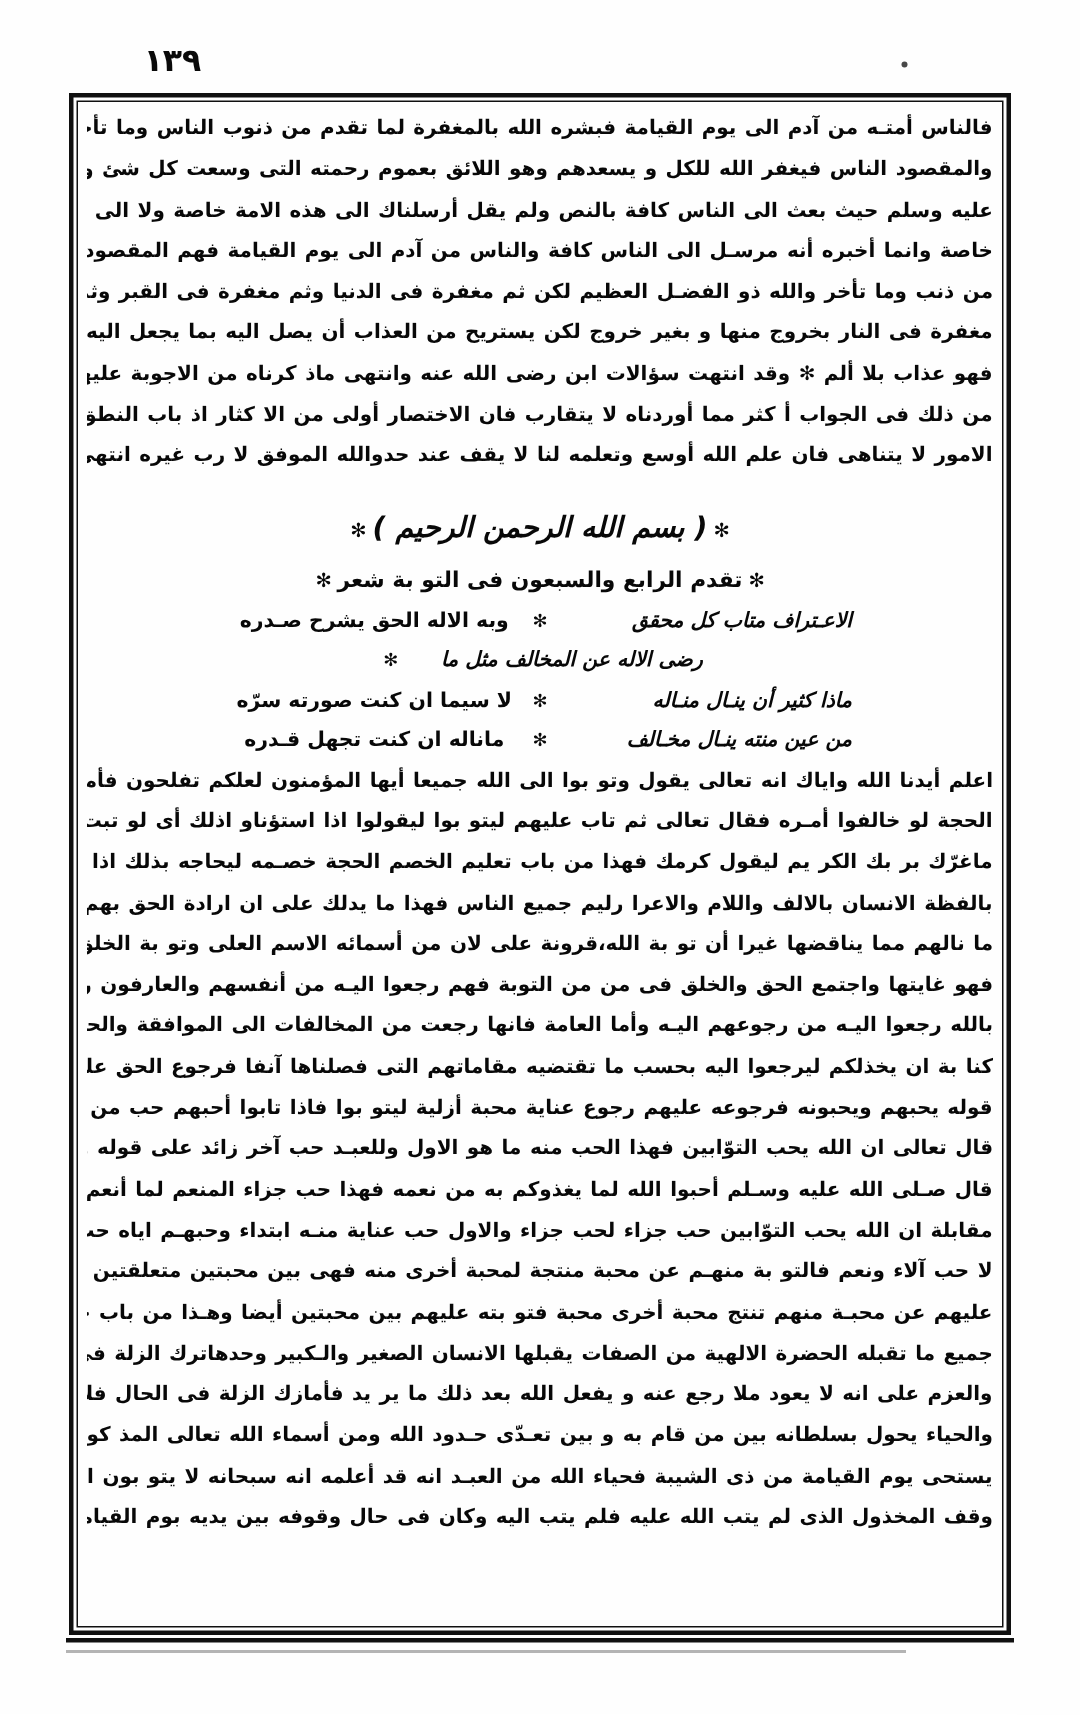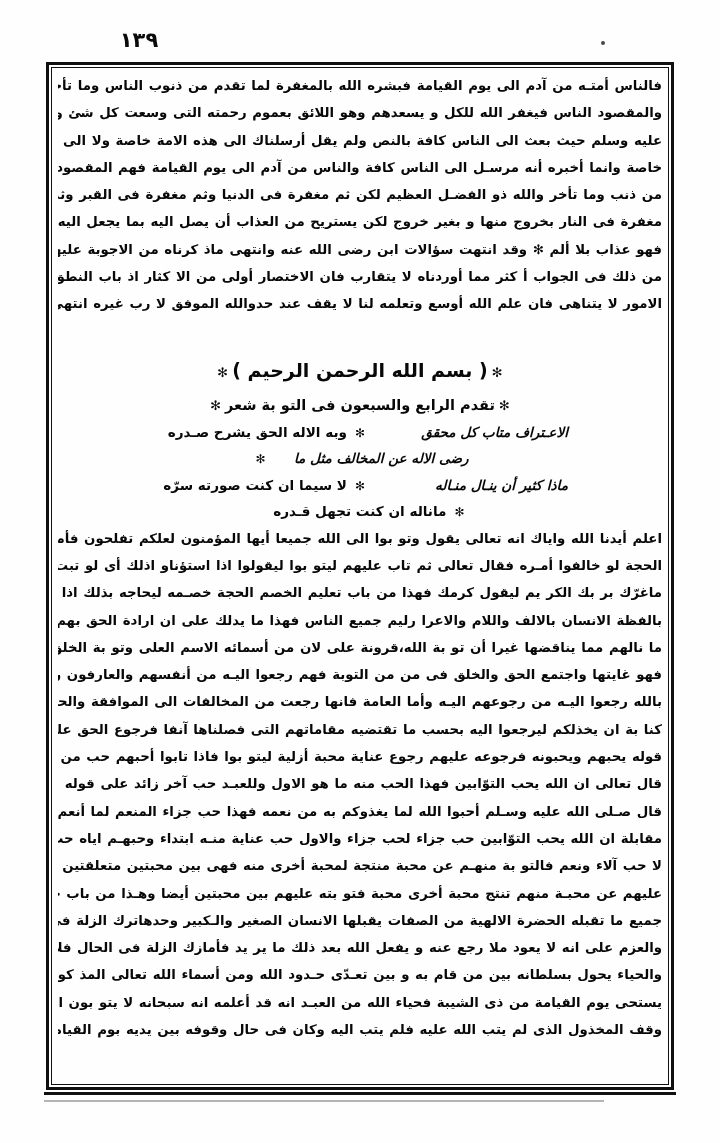--- a/index.html
+++ b/index.html
@@ -28,21 +28,20 @@
     top: 28px;
     left: 0;
     width: 230px;
     text-align: center;
     font-family: "DejaVu Sans", sans-serif;
     font-size: 21px;
     font-weight: 700;
     letter-spacing: 1px;
     color: #0a0a0a;
     direction: rtl;
-    margin-left: 24px;
   }
 
   
   #speck {
     position: absolute;
     top: 41px;
     left: 601px;
     width: 4px;
     height: 4px;
     background: #1a1a1a;
@@ -130,21 +129,22 @@
     white-space: nowrap;
     font-family: "DejaVu Sans", sans-serif;
     color: #080808;
   }
   #basmala {
     height: 38px;
     line-height: 38px;
     font-size: 19px;
     font-weight: 700;
     letter-spacing: 0px;
-    margin-top: 24px;
+    margin-top: 6px;
+    font-style: italic;
   }
   #chapter-heading {
     height: 26px;
     line-height: 26px;
     font-size: 14.5px;
     font-weight: 700;
     letter-spacing: -0.2px;
   }
 
   
@@ -162,21 +162,21 @@
     font-size: 13.6px;
     font-weight: 600;
     letter-spacing: -0.2px;
     white-space: nowrap;
   }
   .hemistich {
     width: 195px;
     text-align: center;
     overflow: hidden;
   }
-  .hemistich.first { text-align: right; padding-left: 4px; }
+  .hemistich.first { text-align: center; padding-left: 4px; }
   .hemistich.second { text-align: right; padding-right: 4px; font-style: italic; }
   .verse-sep {
     width: 26px;
     text-align: center;
     font-size: 12px;
     font-weight: 700;
   }
 
   .star {
     font-size: 13px;
@@ -241,20 +241,21 @@
         <span class="verse-sep">✻</span>
       </div>
 
       <div class="verse">
         <span class="hemistich second">ماذا كثير أن ينـال منـاله</span>
         <span class="verse-sep">✻</span>
         <span class="hemistich first">لا سيما ان كنت صورته سرّه</span>
       </div>
 
       <div class="verse">
+        <span class="hemistich second">من عين منته ينـال مخـالف</span>
         <span class="verse-sep">✻</span>
         <span class="hemistich first">ماناله ان كنت تجهل قـدره</span>
       </div>
 
     </div>
 
     <div>
       <div class="line"><span class="j">اعلم أيدنا الله واياك انه تعالى يقول وتو بوا الى الله جميعا أيها المؤمنون لعلكم تفلحون فأمر بالتو بة عباده ثم لقنهم</span></div>
       <div class="line"><span class="j">الحجة لو خالفوا أمـره فقال تعالى ثم تاب عليهم ليتو بوا ليقولوا اذا استؤناو اذلك أى لو تبت علينا لتبنا مثل قوله تعالى</span></div>
       <div class="line"><span class="j">ماغرّك بر بك الكر يم ليقول كرمك فهذا من باب تعليم الخصم الحجة خصـمه ليحاجه بذلك اذا كان محبو با ورجاء</span></div>

